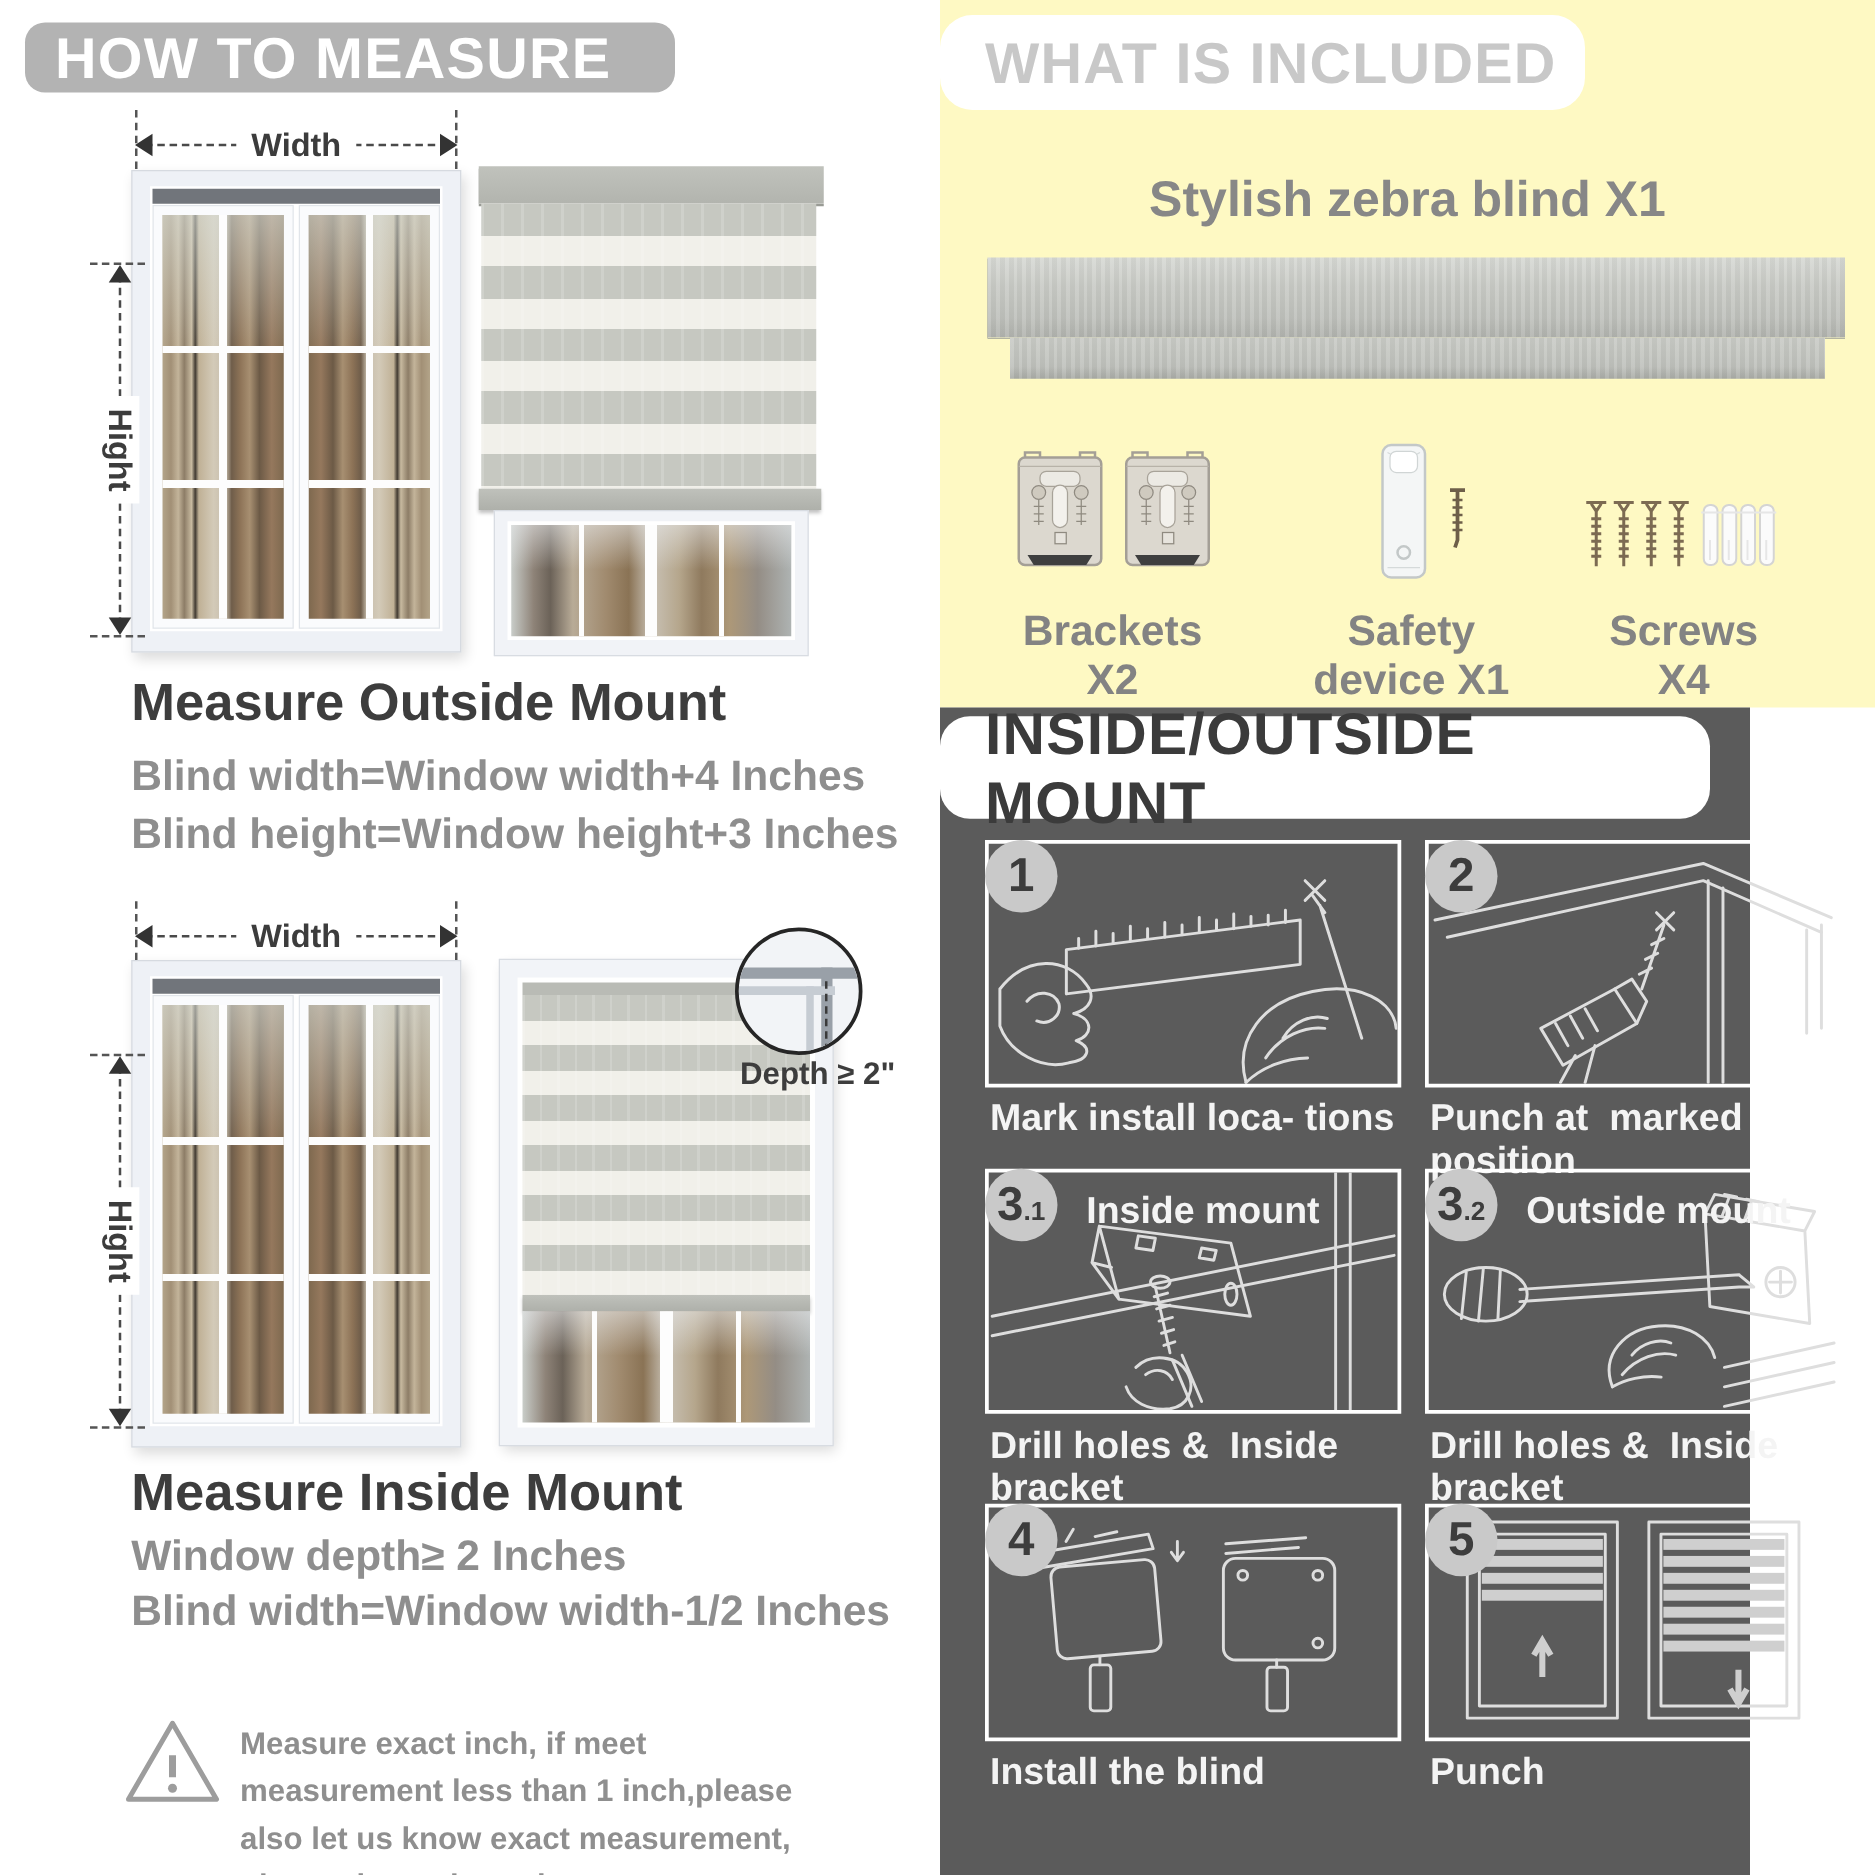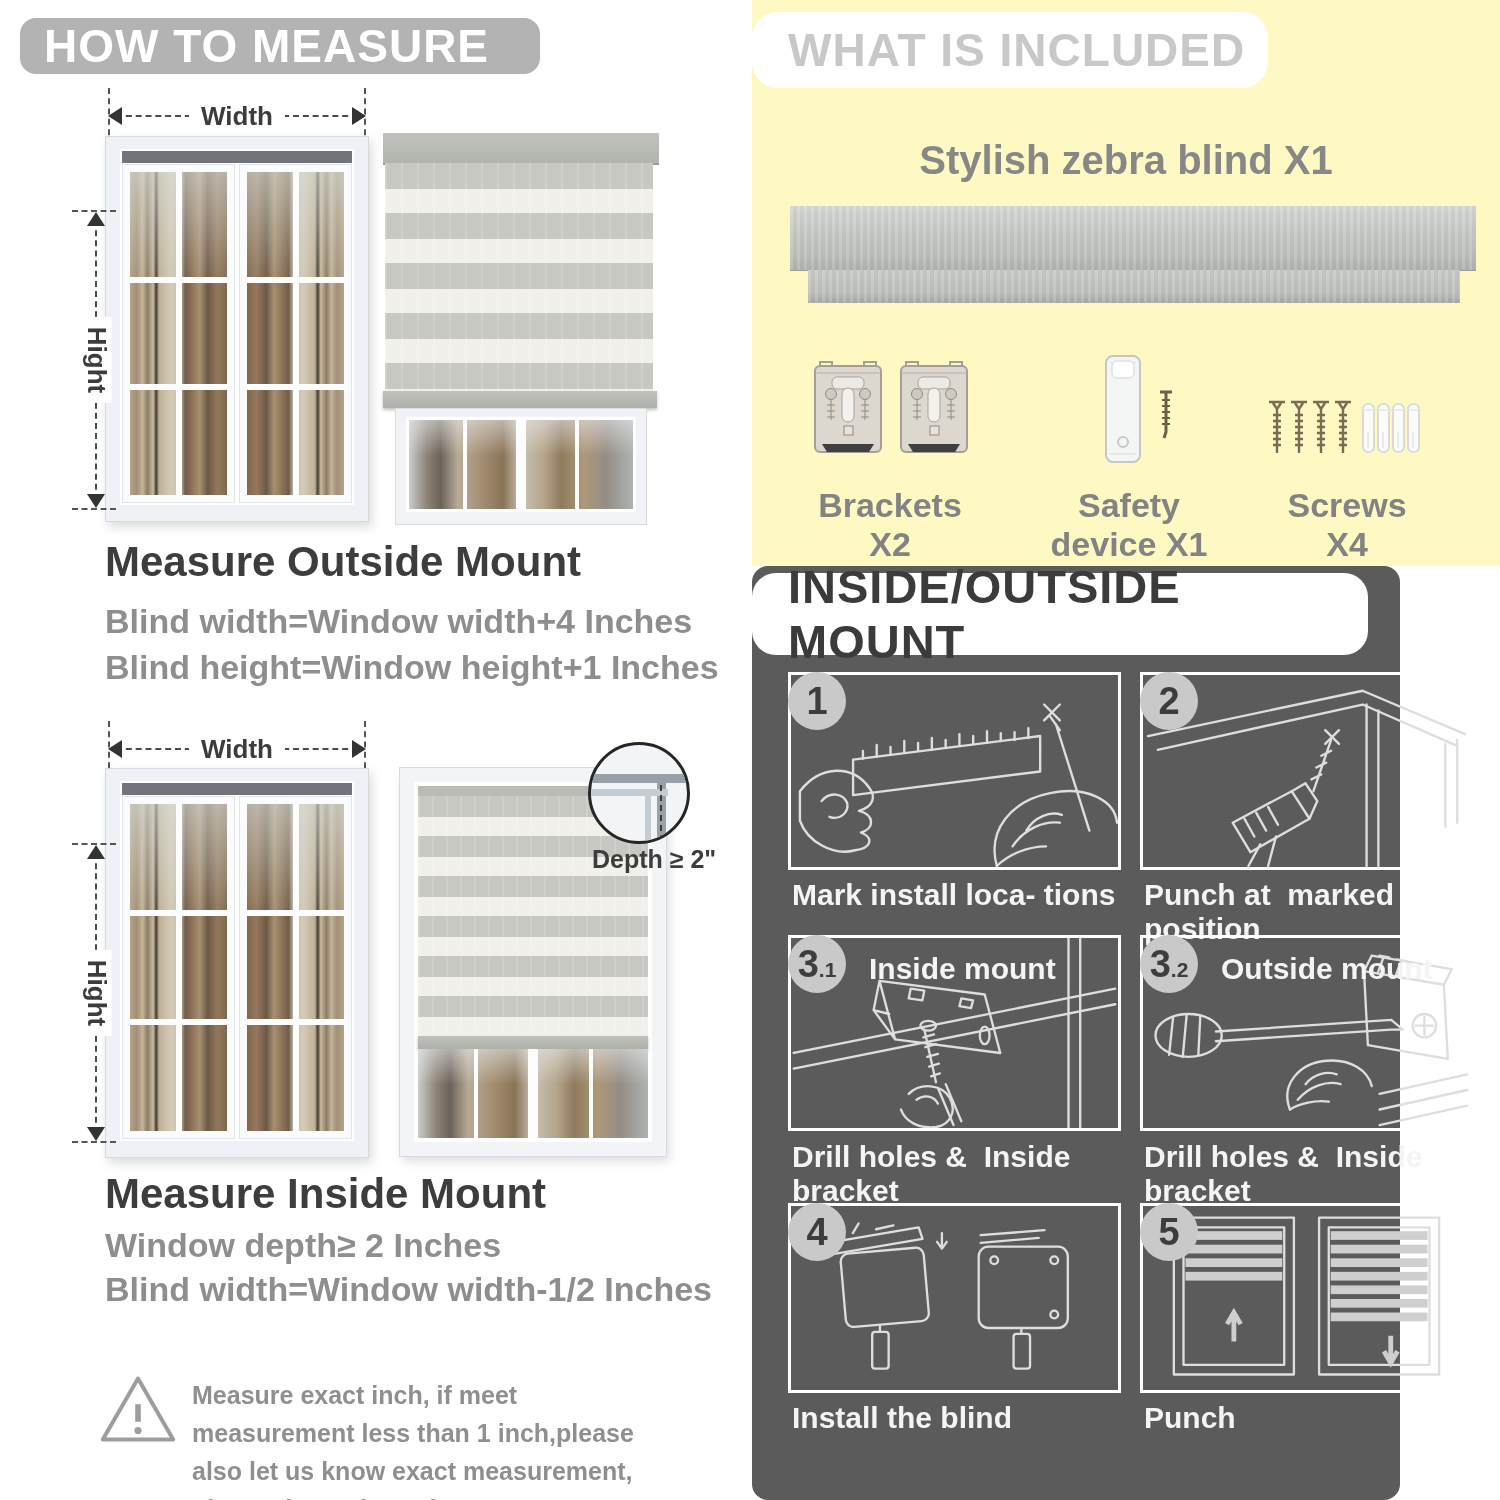--- a/index.html
+++ b/index.html
@@ -90,21 +90,21 @@
     background:
       repeating-linear-gradient(90deg, rgba(255,255,255,.10) 0 3px, rgba(0,0,0,.03) 3px 7px),
       linear-gradient(180deg,#d7d9d4 0,#c9cbc6 35%,#bfc1bc 75%,#b1b3ae 100%);
     box-shadow:0 1px 0 #9a9c97;}
   .headrail-bottom{left:56px;top:270px;width:652px;height:33px;
     background:
       repeating-linear-gradient(90deg, rgba(255,255,255,.10) 0 3px, rgba(0,0,0,.03) 3px 7px),
       linear-gradient(180deg,#c9cbc6 0,#bfc1bc 70%,#a9aba6 100%);}
   .item-label{font-size:34px;font-weight:bold;color:#838383;text-align:center;}
 
-  .mount-panel{left:752px;top:566px;width:648px;height:934px;background:#5b5b5b;border-radius:16px;}
+  .mount-panel{left:752px;top:566px;width:648px;height:934px;background:#5b5b5b;}
   .banner-mount{left:0;top:7px;width:616px;height:82px;background:#fff;border-radius:0 28px 28px 0;
                 display:flex;align-items:center;padding-left:36px;box-sizing:border-box;border-radius:24px;}
   .banner-mount span{color:#3b3b3b;font-size:47px;font-weight:bold;letter-spacing:1px;}
   .stepbox{border:3px solid #fff;box-sizing:border-box;}
   .stepnum{position:absolute;top:-3px;left:-3px;width:58px;height:58px;border-radius:50%;background:#c9c9c9;
            color:#3d3d3d;display:flex;align-items:center;justify-content:center;font-weight:bold;font-size:38px;}
   .stepnum .sub{font-size:21px;margin-top:12px;font-weight:bold;}
   .steptitle{position:absolute;top:14px;left:78px;color:#f4f4f4;font-size:30px;font-weight:bold;}
   .stepcap{color:#f4f4f4;font-size:30px;font-weight:bold;white-space:pre-wrap;}
   .sketch{position:absolute;inset:0;width:100%;height:100%;}
@@ -160,21 +160,21 @@
     <div class="abs" style="left:12px;top:275px;width:250px;height:115px;background:#f1f3f7;border:1px solid #d8dce2;">
       <div class="abs" style="inset:8px 10px 12px 10px;background:#fff;">
         <div class="abs glass-street" style="inset:3px;"></div>
         <div class="abs grille4" style="inset:3px;"></div>
       </div>
     </div>
   </div>
 
   <div class="abs sec-heading" style="left:105px;top:538px;">Measure Outside Mount</div>
   <div class="abs sec-line" style="left:105px;top:602px;">Blind width=Window width+4 Inches</div>
-  <div class="abs sec-line" style="left:105px;top:648px;">Blind height=Window height+1 Inches</div>
+  <div class="abs sec-line" style="left:105px;top:648px;">Blind height=Window height+3 Inches</div>
 
   <div class="abs warrow" style="left:108px;top:731px;width:258px;">
     <div class="endv" style="left:0;"></div>
     <div class="endv" style="right:0;"></div>
     <div class="line"></div>
     <div class="ah ah-l"></div>
     <div class="ah ah-r"></div>
     <div class="lbl">Width</div>
   </div>
 

